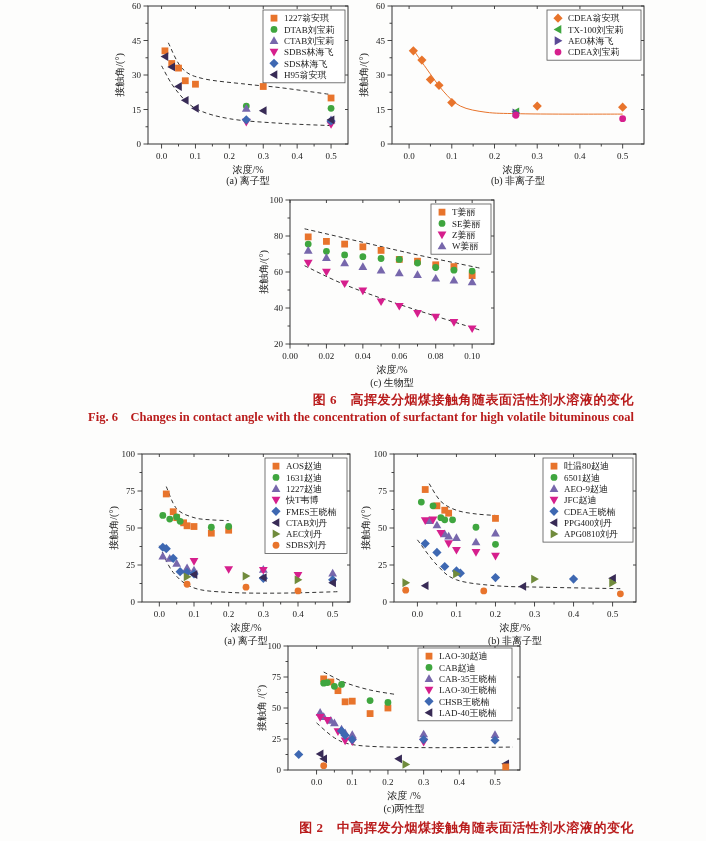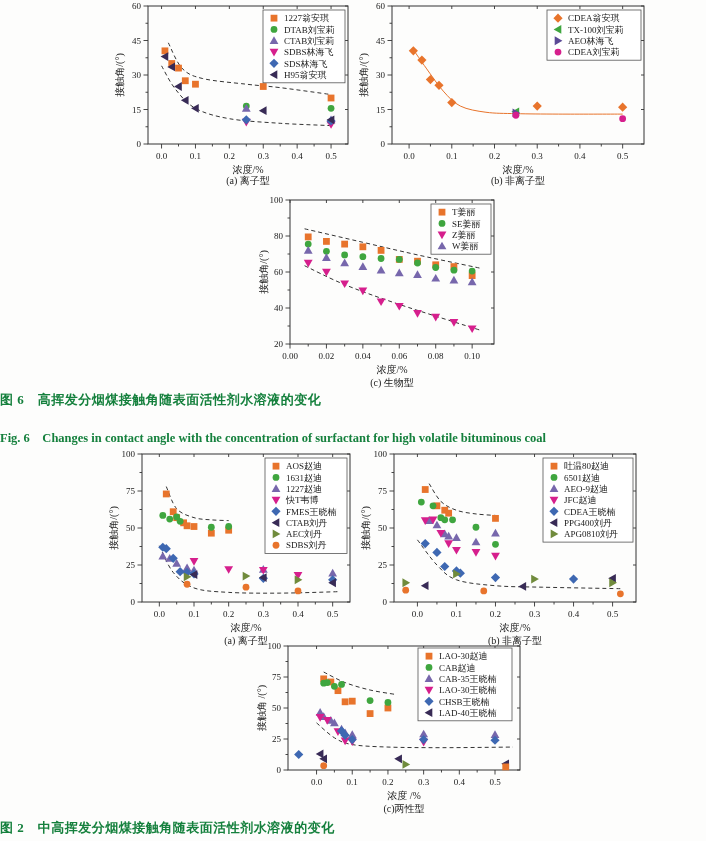--- a/index.html
+++ b/index.html
@@ -1,19 +1,19 @@
 <!DOCTYPE html>
 <html><head>
 <meta charset="utf-8">
 <style>
   html,body{margin:0;padding:0;background:#ffffff;}
   #page{position:relative;width:706px;height:841px;background:#fdfdfc;overflow:hidden;
         font-family:"Liberation Serif","DejaVu Serif",serif;}
   .chart{position:absolute;}
-  .cap{position:absolute;left:0;width:634px;text-align:left;font-weight:bold;color:#15803d;}
+  .cap{position:absolute;left:0;width:634px;text-align:right;font-weight:bold;color:#b91c1c;}
   .cap.zh{font-size:13px;letter-spacing:0.5px;}
   .cap.en{font-size:12.5px;}
   svg text{fill:#1a1a1a;}
   .tick-label{font-size:9px;font-family:"Liberation Serif","DejaVu Serif",serif;}
   .axis-label{font-size:10px;font-family:"Liberation Serif","DejaVu Serif",serif;}
   .legend-label{font-size:9px;font-family:"Liberation Serif","DejaVu Serif",serif;}
   .subcap{font-size:10px;font-family:"Liberation Serif","DejaVu Serif",serif;}
 </style>
 </head>
 <body>
@@ -267,21 +267,21 @@
         <circle cx="186" cy="31.450000000000003" r="3.4" fill="#3fa63f"></circle>
         <text x="196" y="34.650000000000006" class="legend-label">SE姜丽</text>
         <polygon points="186,47.15 190.4,39.45 181.6,39.45" fill="#d61f8d"></polygon>
         <text x="196" y="45.95" class="legend-label">Z姜丽</text>
         <polygon points="186,49.650000000000006 190.4,57.35 181.6,57.35" fill="#7767ac"></polygon>
         <text x="196" y="57.25000000000001" class="legend-label">W姜丽</text>
         <text x="136" y="194" text-anchor="middle" class="subcap">(c) 生物型</text>
       </svg></div>
 
   <div class="cap zh" style="top:391px;">图 6　高挥发分烟煤接触角随表面活性剂水溶液的变化</div>
-  <div class="cap en" style="top:430px;">Fig. 6　Changes in contact angle with the concentration of surfactant for high volatile bituminous coal</div>
+  <div class="cap en" style="top:409px;">Fig. 6　Changes in contact angle with the concentration of surfactant for high volatile bituminous coal</div>
 
   <div class="chart" style="left:106px;top:448px;width:254px;height:200px;"><svg width="254" height="200" viewBox="0 0 254 200">
         <rect x="36" y="6" width="208" height="148" fill="none" stroke="#333" stroke-width="1"></rect>
         <line x1="53.33333333333333" y1="154" x2="53.33333333333333" y2="158.5" stroke="#333" stroke-width="0.9"></line>
         <line x1="53.33333333333333" y1="6" x2="53.33333333333333" y2="9" stroke="#333" stroke-width="0.9"></line>
         <line x1="70.66666666666666" y1="154" x2="70.66666666666666" y2="156.5" stroke="#333" stroke-width="0.9"></line>
         <text x="53.33333333333333" y="169" text-anchor="middle" class="tick-label">0.0</text>
         <line x1="88" y1="154" x2="88" y2="158.5" stroke="#333" stroke-width="0.9"></line>
         <line x1="88" y1="6" x2="88" y2="9" stroke="#333" stroke-width="0.9"></line>
         <line x1="105.33333333333333" y1="154" x2="105.33333333333333" y2="156.5" stroke="#333" stroke-width="0.9"></line>

